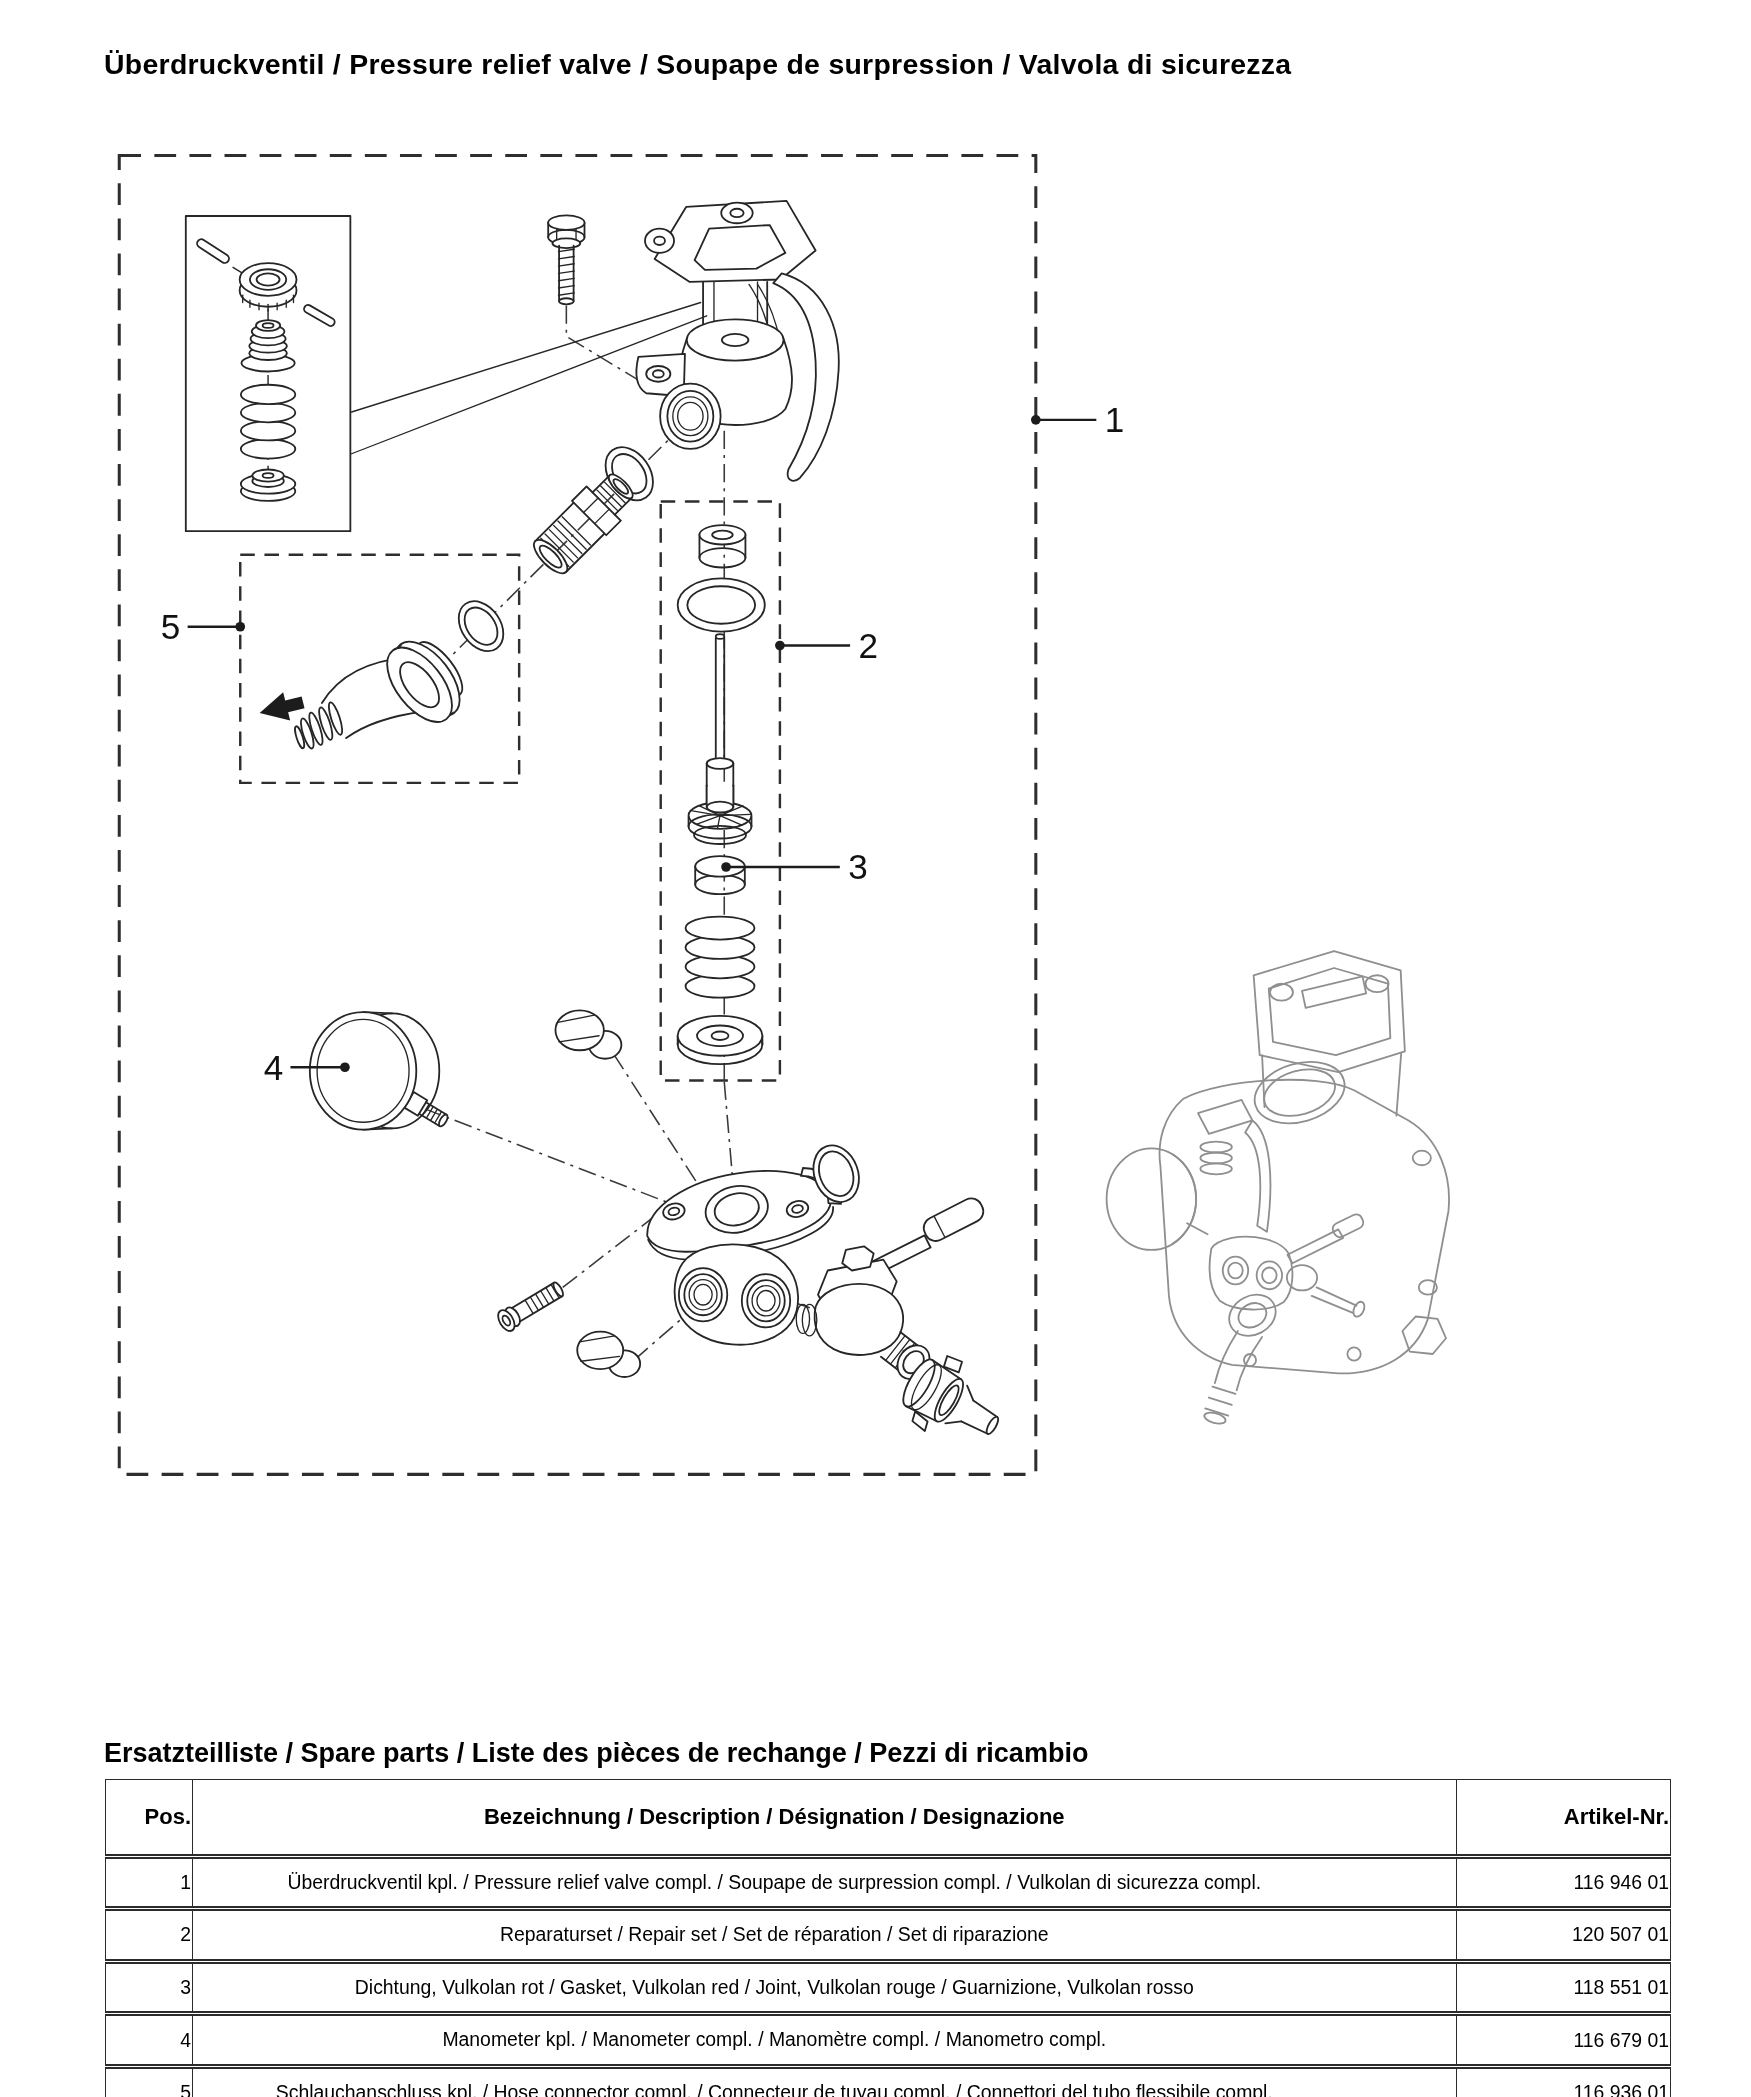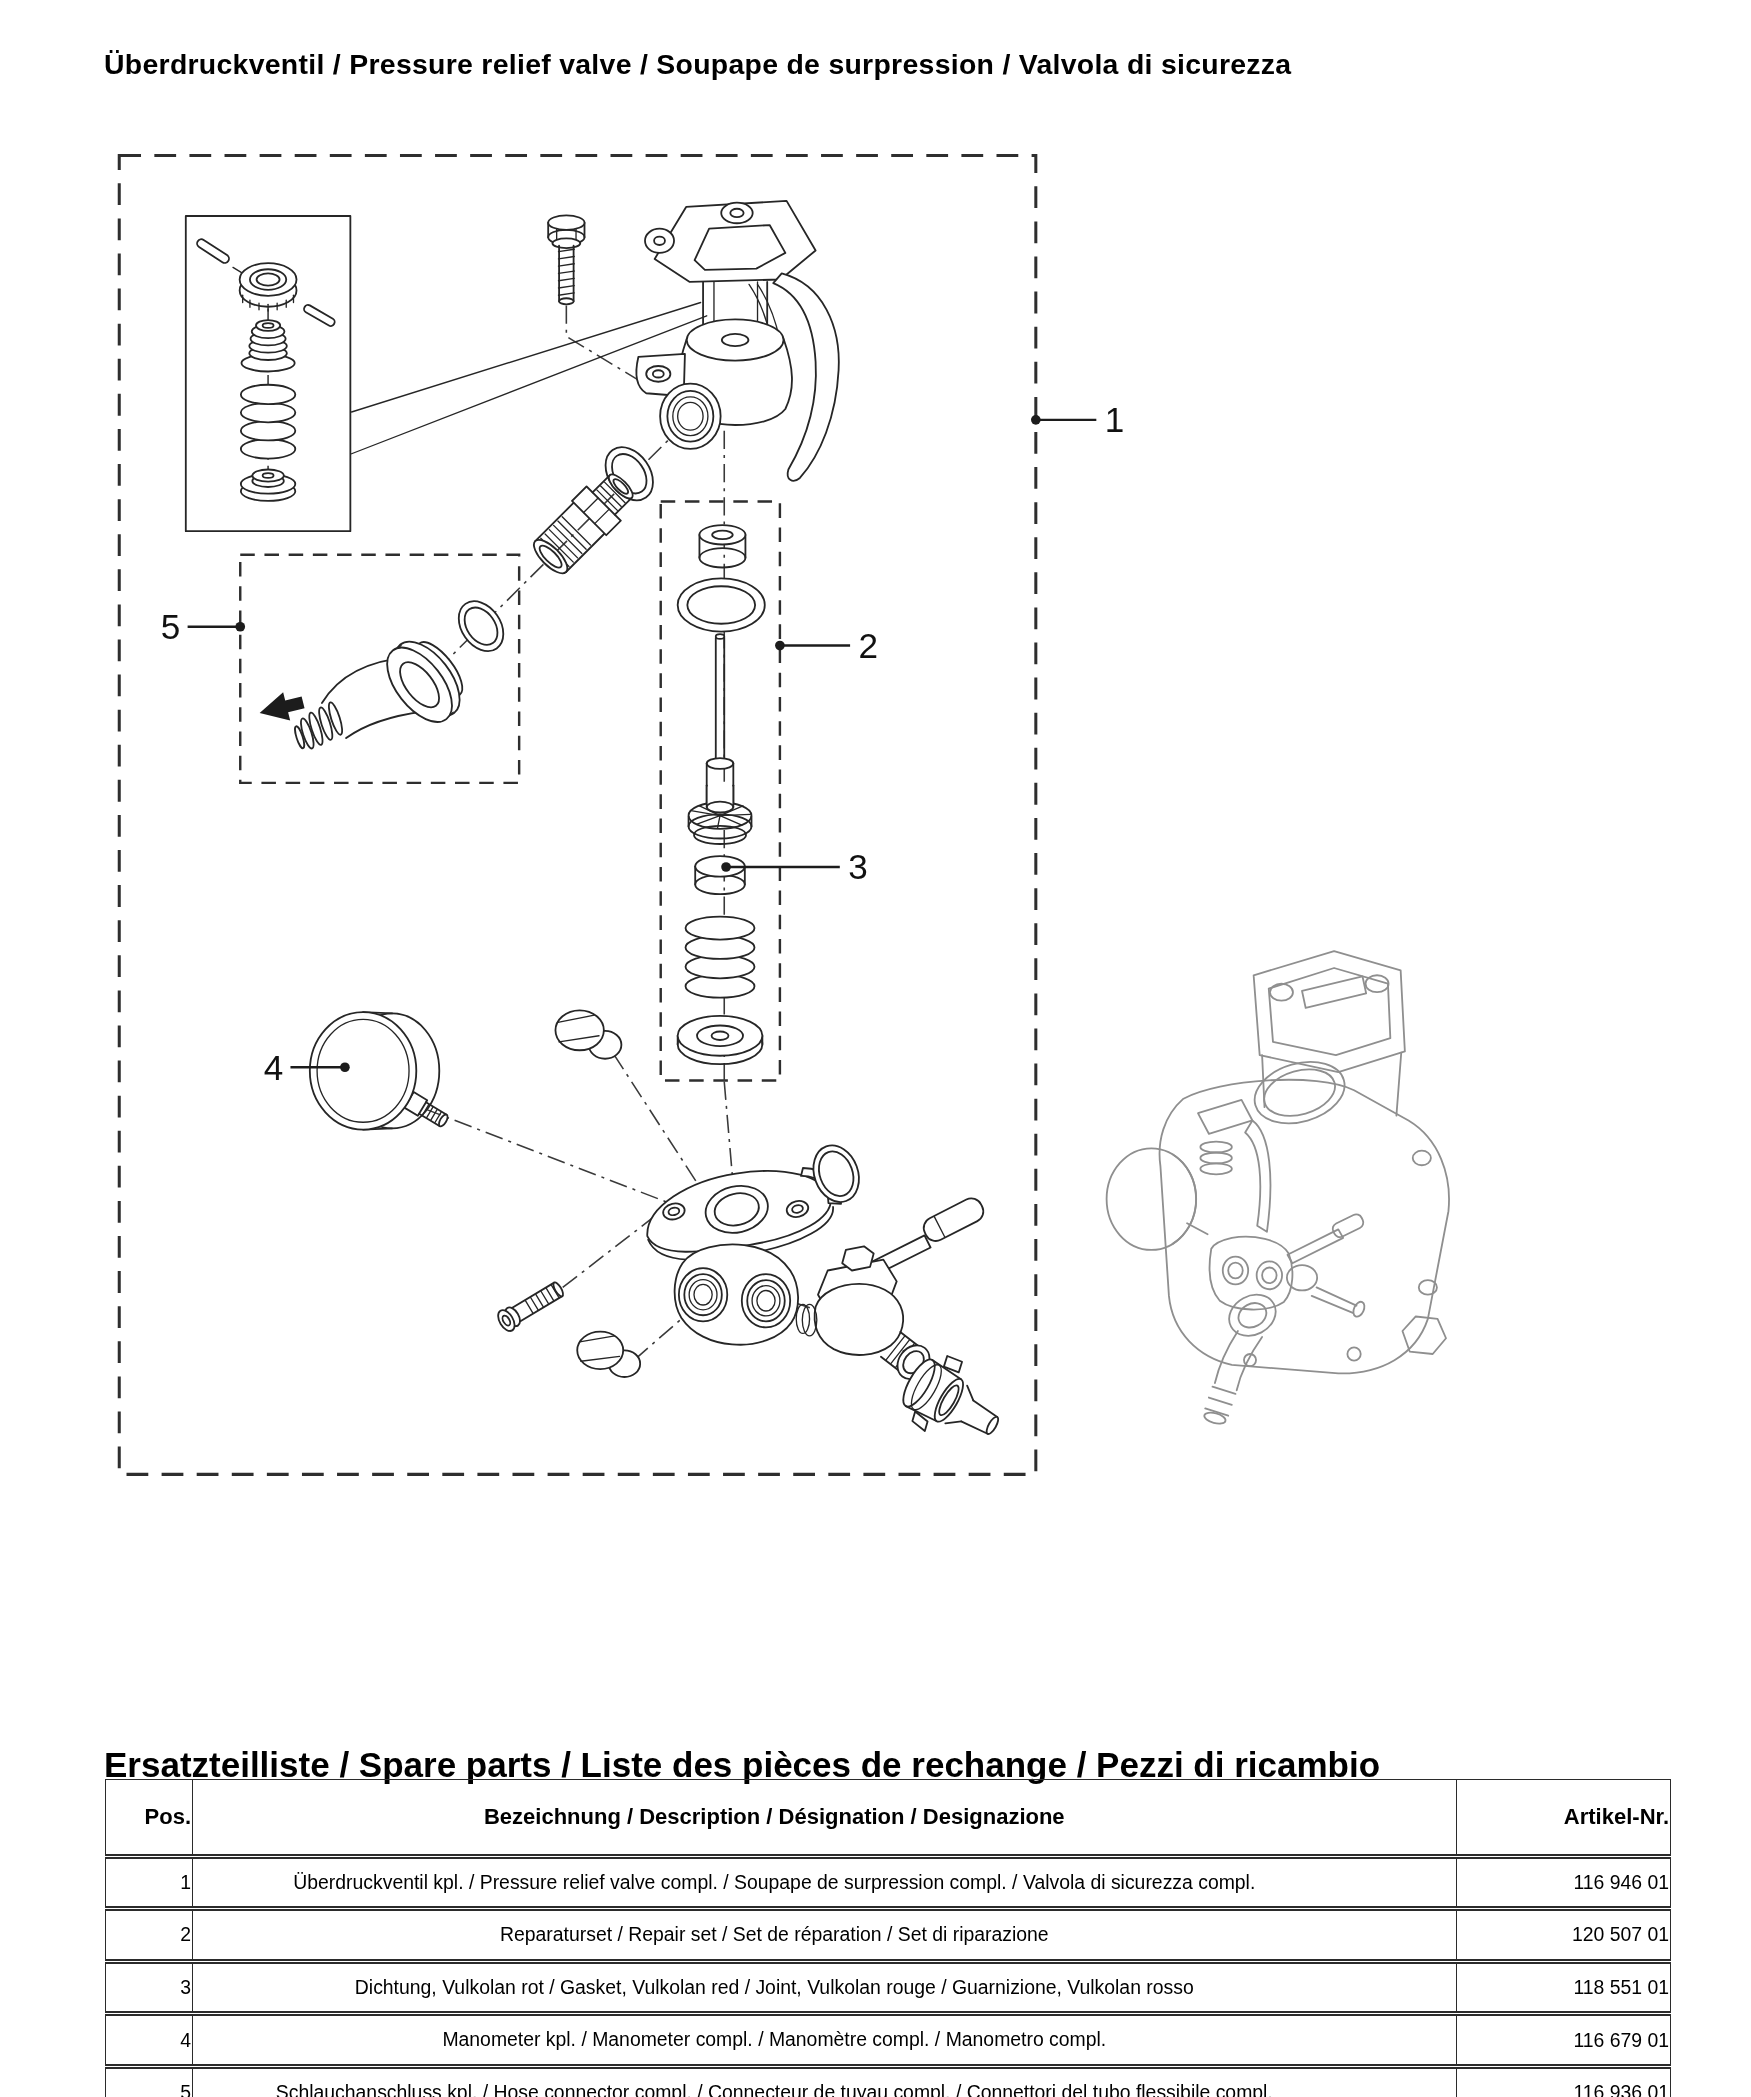--- a/index.html
+++ b/index.html
@@ -1,18 +1,18 @@
 <!DOCTYPE html>
 <html style="font-size:9.7px"><head>
 <meta charset="utf-8">
 <style>
   html,body{margin:0;padding:0;background:#fff;}
   body{width:1751px;height:2097px;position:relative;font-family:"Liberation Sans",sans-serif;color:#000;}
   .page-title{position:absolute;left:104px;top:29px;font-size:28.4px;font-weight:bold;letter-spacing:0.3px;white-space:nowrap;}
-  .section-heading{position:absolute;left:104px;top:1716px;font-size:35px;font-weight:bold;white-space:nowrap;}
+  .section-heading{position:absolute;left:104px;top:1716px;font-size:27px;font-weight:bold;white-space:nowrap;}
   svg.diagram{position:absolute;left:0;top:0;}
   
   .ln{fill:none;stroke:#262626;stroke-width:3;stroke-linecap:round;stroke-linejoin:round}
   .fw{fill:#fff;stroke:#262626;stroke-width:3;stroke-linejoin:round}
   .tn{fill:none;stroke:#262626;stroke-width:2.2;stroke-linecap:round}
   .dsh{fill:none;stroke:#2e2e2e;stroke-width:5;stroke-dasharray:36 22}
   .dsh2{fill:none;stroke:#2e2e2e;stroke-width:4;stroke-dasharray:24 16}
   .dd{fill:none;stroke:#3a3a3a;stroke-width:2.6;stroke-dasharray:30 10 5 10}
   .ldr{stroke:#1c1c1c;stroke-width:4}
   .dot{fill:#1c1c1c;stroke:none}
@@ -455,21 +455,21 @@
   <thead>
     <tr>
       <th class="c-pos">Pos.</th>
       <th class="c-desc">Bezeichnung / Description / Désignation / Designazione</th>
       <th class="c-art">Artikel-Nr.</th>
     </tr>
   </thead>
   <tbody>
     <tr>
       <td class="c-pos">1</td>
-      <td class="c-desc">Überdruckventil kpl. / Pressure relief valve compl. / Soupape de surpression compl. / Valvola di sicurezza compl.</td>
+      <td class="c-desc">Überdruckventil kpl. / Pressure relief valve compl. / Soupape de surpression compl. / Vulkolan di sicurezza compl.</td>
       <td class="c-art">116 946 01</td>
     </tr>
     <tr>
       <td class="c-pos">2</td>
       <td class="c-desc">Reparaturset / Repair set / Set de réparation / Set di riparazione</td>
       <td class="c-art">120 507 01</td>
     </tr>
     <tr>
       <td class="c-pos">3</td>
       <td class="c-desc">Dichtung, Vulkolan rot / Gasket, Vulkolan red / Joint, Vulkolan rouge / Guarnizione, Vulkolan rosso</td>

